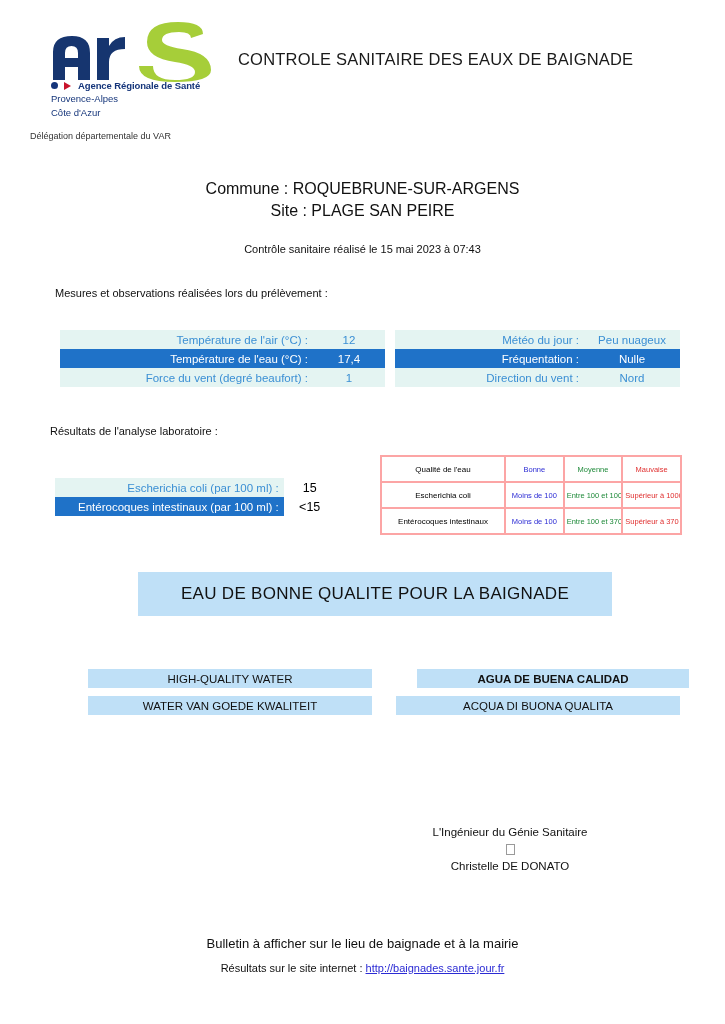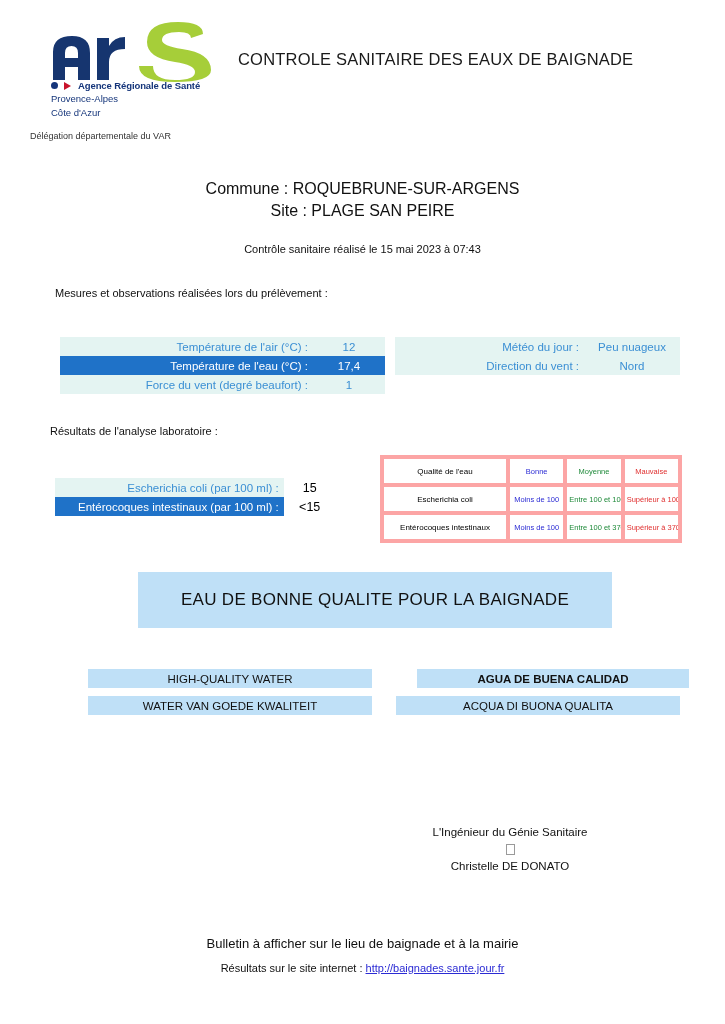--- a/index.html
+++ b/index.html
@@ -119,21 +119,20 @@
     white-space: nowrap;
   }
   .caption-measures { left: 55px; top: 287px; }
   .caption-lab      { left: 50px; top: 425px; }
 
   
   .meas-table {
     position: absolute;
     border-collapse: collapse;
     font-size: 11.5px;
-    margin-top: 7px;
   }
   .meas-left  { left: 60px;  top: 330px; width: 325px; }
   .meas-right { left: 395px; top: 330px; width: 285px; }
 
   .meas-table td {
     padding: 0;
     height: 19px;
     vertical-align: middle;
   }
   .meas-table tr.pale td {
@@ -185,40 +184,40 @@
   .ref-table {
     position: absolute;
     left: 380px;
     top: 455px;
     width: 302px;
     border-collapse: collapse;
     font-size: 7.5px;
     table-layout: fixed;
   }
   .ref-table td {
-    border: 4px solid #fca5a5;
+    border: 2px solid #fca5a5;
     height: 22px;
     text-align: center;
     vertical-align: middle;
     padding: 1px 2px;
     white-space: nowrap;
     overflow: hidden;
   }
   .ref-table td.c-name { width: 118px; color: #000000; font-size: 8px; }
   .ref-table td.c-good { color: #2b2bd4; }
   .ref-table td.c-mid  { color: #1f8a3a; }
   .ref-table td.c-bad  { color: #e03030; }
 
   
   .quality-banner {
     position: absolute;
     left: 138px;
     top: 572px;
     width: 474px;
-    height: 56px;
+    height: 44px;
     background: #bfe0f7;
     display: flex;
     align-items: center;
     justify-content: center;
     font-size: 17px;
     letter-spacing: 0.3px;
     color: #111111;
     white-space: nowrap;
   }
 
@@ -338,20 +337,24 @@
     </tr>
   </tbody>
 </table>
 
 <table class="meas-table meas-right">
   <tbody>
     <tr class="pale">
       <td class="cell-label">Météo du jour :</td>
       <td class="cell-value">Peu nuageux</td>
     </tr>
+    <tr class="strong">
+      <td class="cell-label">Fréquentation :</td>
+      <td class="cell-value">Nulle</td>
+    </tr>
     <tr class="pale">
       <td class="cell-label">Direction du vent :</td>
       <td class="cell-value">Nord</td>
     </tr>
   </tbody>
 </table>
 
 <div class="section-caption caption-lab">Résultats de l'analyse laboratoire :</div>
 
 <table class="lab-table">

